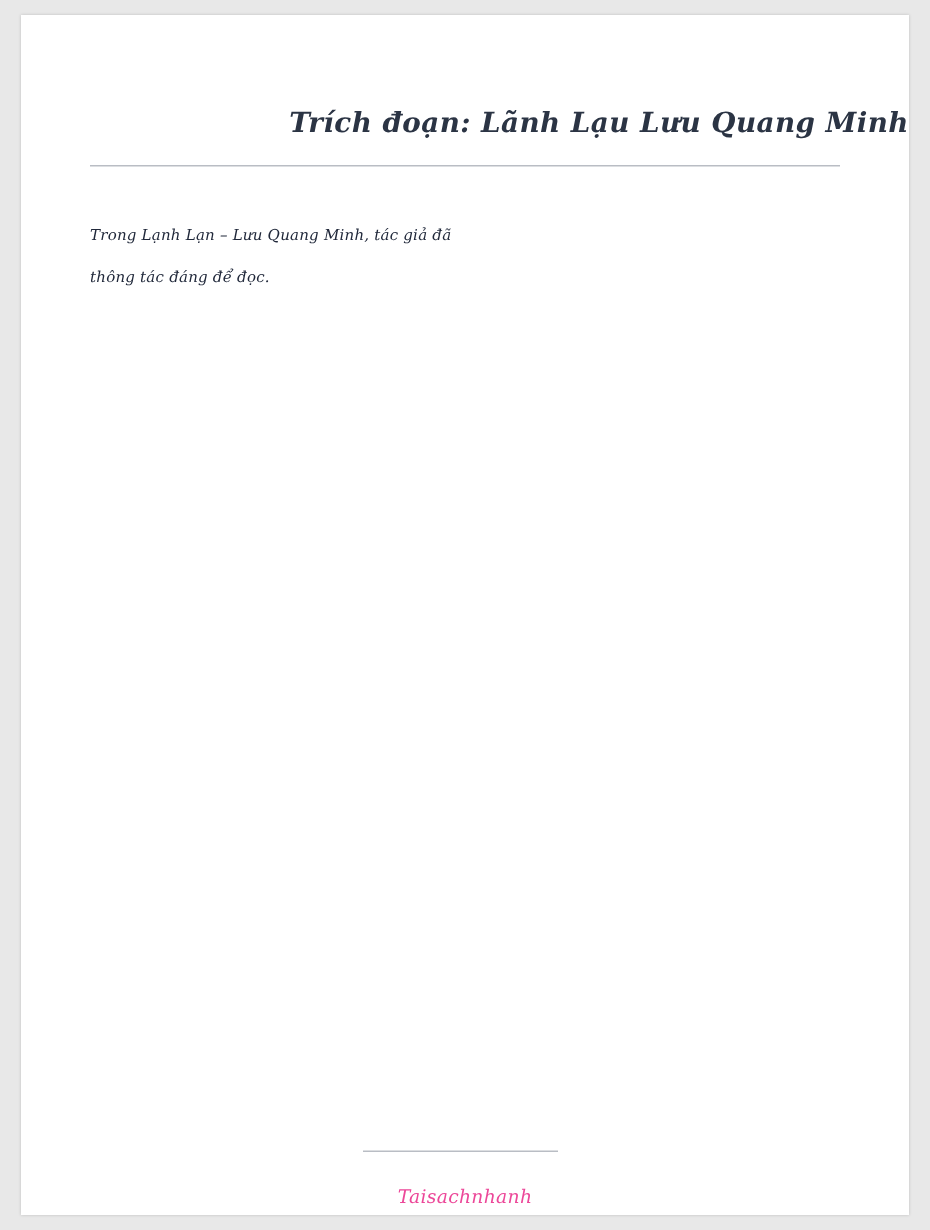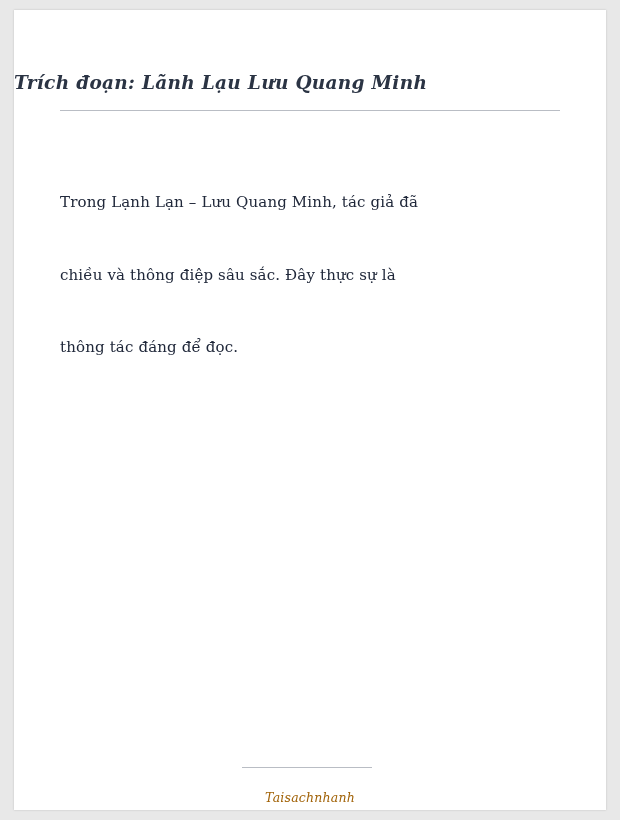--- a/index.html
+++ b/index.html
@@ -25,21 +25,21 @@
   .doc-inner {
     position: relative;
     width: 100%;
     height: 100%;
   }
   .doc-title {
     position: absolute;
     left: 0;
     top: 62px;
     width: 100%;
-    text-align: left;
+    text-align: right;
     font-family: "DejaVu Serif", serif;
     font-style: italic;
     font-size: 18.5px;
     letter-spacing: 0.3px;
     color: #2b3444;
     font-weight: 600;
   }
   .title-rule {
     position: absolute;
     left: 46px;
@@ -49,61 +49,60 @@
     background: #b9bdc4;
   }
   .body-block {
     position: absolute;
     left: 46px;
     top: 134px;
     width: 480px;
   }
   .body-line {
     font-family: "DejaVu Serif", serif;
-    font-size: 15px;
+    font-style: italic;
+    font-size: 10px;
     line-height: 27.5px;
     color: #20283a;
     white-space: pre;
     letter-spacing: 0.15px;
-    margin-top: 45px;
   }
   .footer-rule {
     position: absolute;
     left: 228px;
     top: 757px;
     width: 130px;
     height: 1px;
     background: #b9bdc4;
   }
   .footer-text {
     position: absolute;
     left: 0;
     top: 780px;
     width: 100%;
     text-align: center;
     font-family: "DejaVu Serif", serif;
     font-style: italic;
     font-size: 12.5px;
-    color: #a16207;
+    color: #ec4899;
     letter-spacing: 0.2px;
   }
 </style>
 </head>
 <body>
 
 <div class="page-wrap">
   <div class="doc-inner">
 
     <div class="doc-title">Trích đoạn: Lãnh Lạu Lưu Quang Minh</div>
 
     <div class="title-rule"></div>
 
     <div class="body-block">
       <div class="body-line">Trong Lạnh Lạn – Lưu Quang Minh, tác giả đã</div>
-      <div class="body-line">chiều và thông điệp sâu sắc. Đây thực sự là</div>
       <div class="body-line">thông tác đáng để đọc.</div>
     </div>
 
     <div class="footer-rule"></div>
     <div class="footer-text">Taisachnhanh</div>
 
   </div>
 </div>
 
 </body></html>

